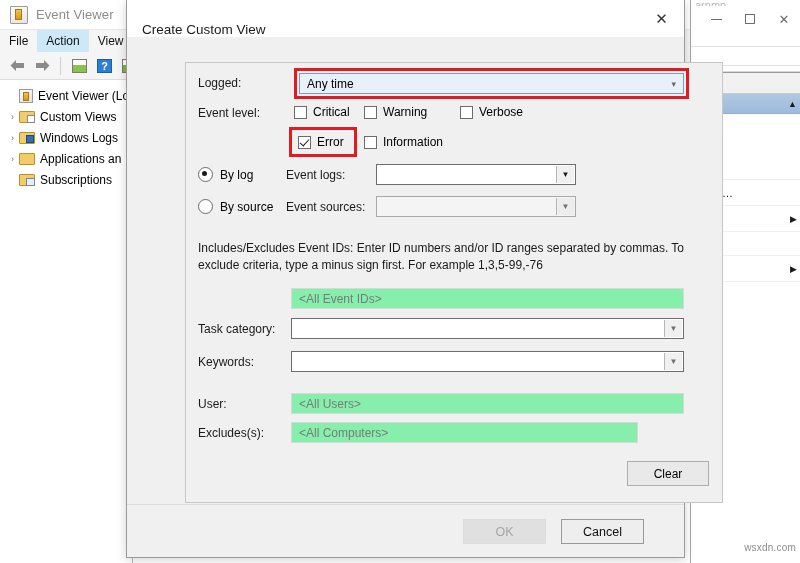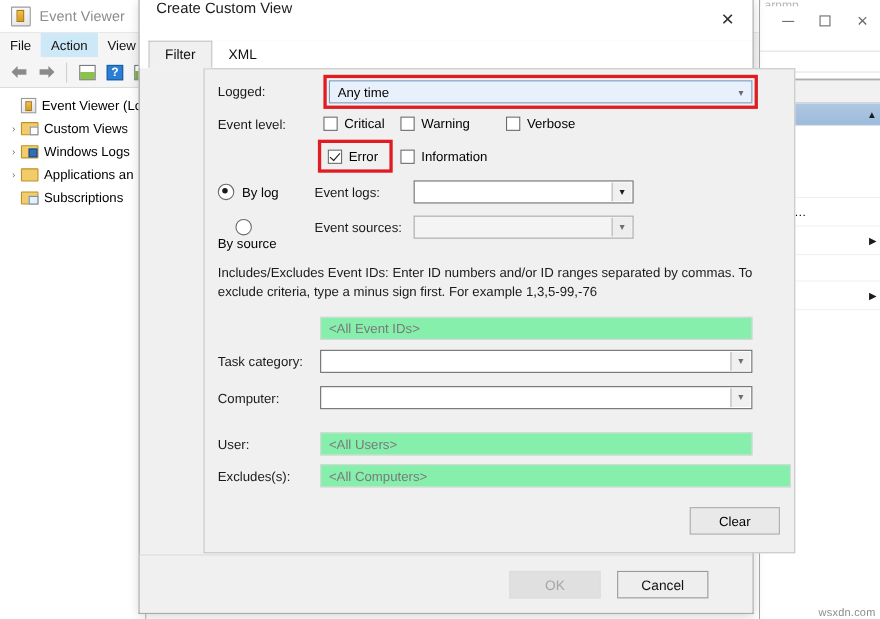--- a/index.html
+++ b/index.html
@@ -346,21 +346,21 @@
     background: #f0f0f0;
     border: 1px solid #9b9b9b;
     border-top: none;
     box-sizing: border-box;
     box-shadow: 0 2px 10px rgba(0,0,0,.18);
   }
   #dlg-titlebar {
     height: 37px;
     background: #ffffff;
     display: flex;
-    align-items: flex-start;
+    align-items: flex-end;
     justify-content: space-between;
     padding-left: 15px;
     box-sizing: border-box;
   }
   #dlg-title {
     font-size: 13.5px;
     color: #1a1a1a;
   }
   #dlg-close {
     width: 45px; height: 36px;
@@ -596,21 +596,21 @@
   }
   #cancel-btn {
     right: 40px;
     background: #eeeeee;
     border: 1px solid #9a9a9a;
     color: #111;
   }
 
   #watermark {
     position: absolute;
-    right: 4px; bottom: 0;
+    right: 4px; bottom: 10px;
     font-size: 10px;
     color: #8c8c8c;
     letter-spacing: .2px;
     z-index: 20;
   }
 </style>
 </head>
 <body>
 
 <div id="ev-window">
@@ -723,24 +723,20 @@
   </div>
 </div>
 
 <div id="dialog">
 
   <div id="dlg-titlebar">
     <div id="dlg-title">Create Custom View</div>
     <div id="dlg-close">✕</div>
   </div>
 
-  <div id="dlg-tabs">
-    <div class="tab active">Filter</div>
-    <div class="tab">XML</div>
-  </div>
 
   <div id="dlg-panel">
 
     <span class="field-label" style="left:12px; top:13px;">Logged:</span>
     <div id="logged-combo">
       <span>Any time</span>
       <span class="cb-arrow">▾</span>
     </div>
     <div class="annot" style="left:108px; top:5px; width:395px; height:31px;"></div>
 
@@ -771,21 +767,21 @@
     <div class="rad on" style="left:12px; top:104px;">
       <span class="circ"></span>
       <span>By log</span>
     </div>
     <span class="field-label" style="left:100px; top:105px;">Event logs:</span>
     <div class="combo" style="left:190px; top:101px; width:200px; height:21px;">
       <span></span>
       <span class="drop">▼</span>
     </div>
 
-    <div class="rad" style="left:12px; top:136px;flex-direction:column;">
+    <div class="rad" style="left:12px; top:136px;">
       <span class="circ"></span>
       <span>By source</span>
     </div>
     <span class="field-label" style="left:100px; top:137px;">Event sources:</span>
     <div class="combo disabled" style="left:190px; top:133px; width:200px; height:21px;">
       <span></span>
       <span class="drop light">▼</span>
     </div>
 
     <div id="help-text">Includes/Excludes Event IDs: Enter ID numbers and/or ID ranges separated by commas. To exclude criteria, type a minus sign first. For example 1,3,5-99,-76</div>
@@ -793,33 +789,33 @@
     <div class="flatfield" style="left:105px; top:225px; width:393px; height:21px;">
       <span>&lt;All Event IDs&gt;</span>
     </div>
 
     <span class="field-label" style="left:12px; top:259px;">Task category:</span>
     <div class="combo" style="left:105px; top:255px; width:393px; height:21px;">
       <span></span>
       <span class="drop light">▼</span>
     </div>
 
-    <span class="field-label" style="left:12px; top:292px;">Computer:</span>
+    <span class="field-label" style="left:12px; top:292px;">Keywords:</span>
     <div class="combo" style="left:105px; top:288px; width:393px; height:21px;">
       <span></span>
       <span class="drop light">▼</span>
     </div>
 
     <span class="field-label" style="left:12px; top:334px;">User:</span>
     <div class="flatfield" style="left:105px; top:330px; width:393px; height:21px;">
       <span>&lt;All Users&gt;</span>
     </div>
 
     <span class="field-label" style="left:12px; top:363px;">Excludes(s):</span>
-    <div class="flatfield" style="left:105px; top:359px; width:428px; height:21px;">
+    <div class="flatfield" style="left:105px; top:359px; width:347px; height:21px;">
       <span>&lt;All Computers&gt;</span>
     </div>
 
     <div id="clear-btn">Clear</div>
   </div>
 
   <div id="dlg-footer">
     <div class="dlg-btn" id="ok-btn">OK</div>
     <div class="dlg-btn" id="cancel-btn">Cancel</div>
   </div>

